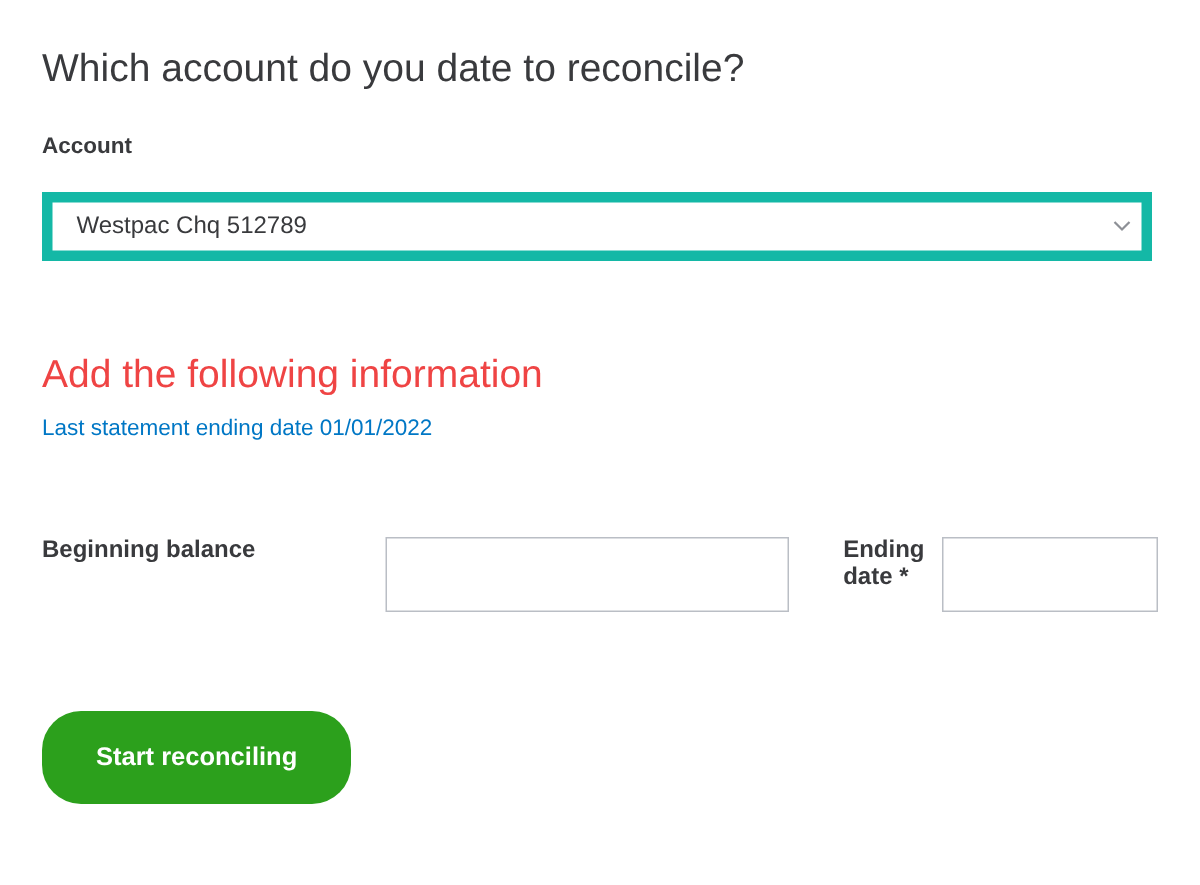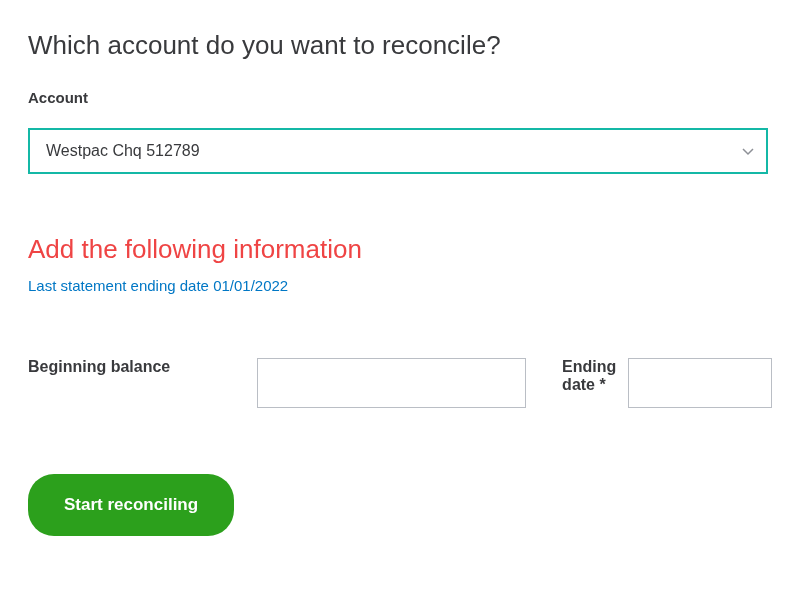--- a/index.html
+++ b/index.html
@@ -30,21 +30,21 @@
     }
     .select-wrapper {
       position: relative;
       width: 100%;
       max-width: 740px;
       margin-bottom: 60px;
     }
     .select {
       width: 100%;
       height: 46px;
-      border: 2px solid #14b8a6;
+      border: 7px solid #14b8a6;
       background: #ffffff;
       padding: 0 40px 0 16px;
       font-size: 16px;
       color: #393a3d;
       cursor: pointer;
       display: flex;
       align-items: center;
     }
     .chevron-icon {
       position: absolute;
@@ -115,21 +115,21 @@
       font-size: 17px;
       font-weight: 600;
       cursor: pointer;
     }
   </style>
 </head>
 <body>
 
 
 
-<h1 class="heading-1">Which account do you want to reconcile?</h1>
+<h1 class="heading-1">Which account do you date to reconcile?</h1>
 
 <label class="label">Account</label>
 
 <div class="select-wrapper">
   <div class="select">
     <span>Westpac Chq 512789</span>
   </div>
   <span class="chevron-icon">
     <svg width="12" height="8" viewBox="0 0 12 8">
       <path d="M1 1 L6 6 L11 1" fill="none" stroke="#8d9096" stroke-width="1.5"></path>

